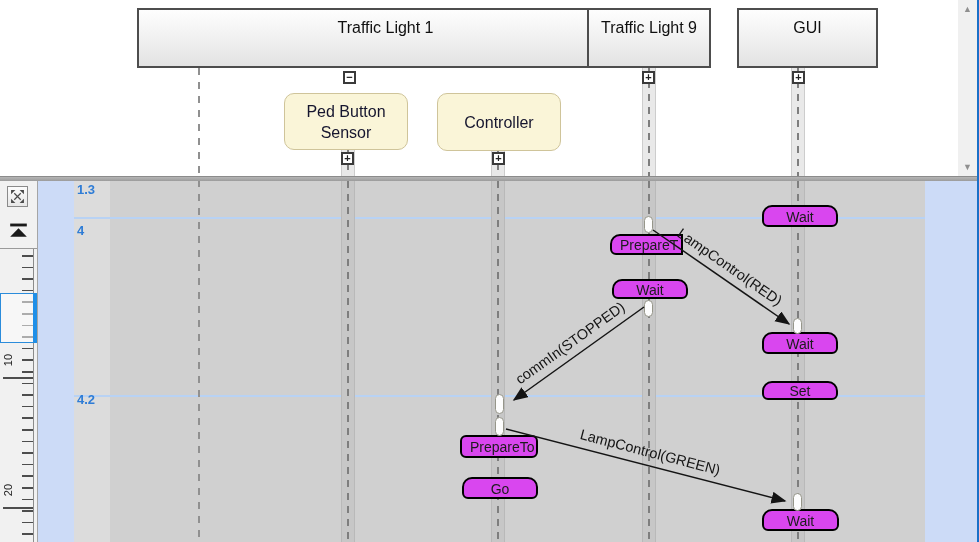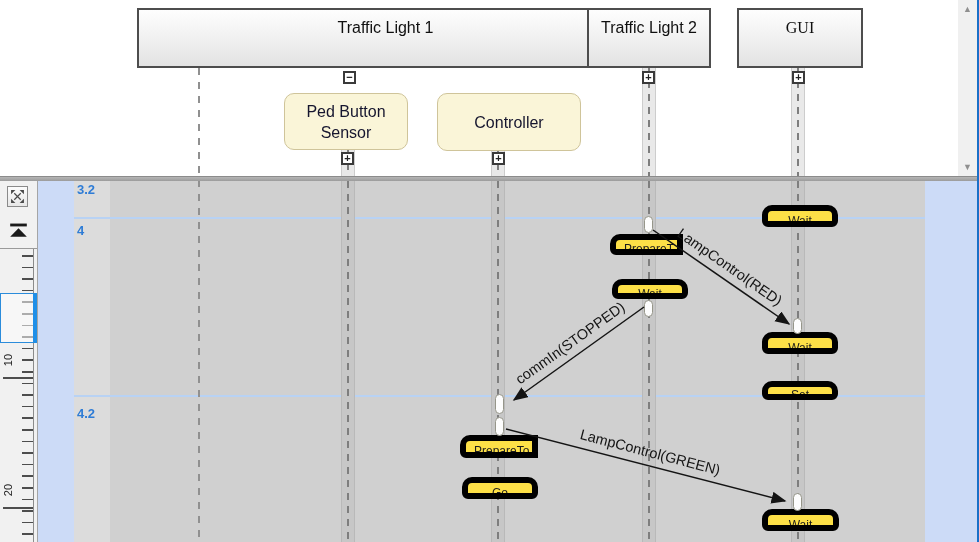--- a/index.html
+++ b/index.html
@@ -36,22 +36,22 @@
   .band .dash { position:absolute; left:5px; top:0; bottom:0; width:2px;
            background:repeating-linear-gradient(180deg,#7e7e7e 0 7px,transparent 7px 13px); }
   .dashline { position:absolute; width:2px;
            background:repeating-linear-gradient(180deg,#909090 0 7px,transparent 7px 14px); z-index:3; }
 
   
   .hline { position:absolute; left:74px; width:851px; height:2px; background:#b8d2f4; z-index:2; }
   .tlabel { position:absolute; left:77px; color:#2e7cd6; font-weight:bold; font-size:13px; z-index:4; }
 
   
-  .flag { position:absolute; background:#fde047; border:6px solid #000000;
-          border-radius:10px 10px 6px 6px; font-size:12px; color:#1c1c1c;
+  .flag { position:absolute; background:#d946ef; border:2px solid #000000;
+          border-radius:10px 10px 6px 6px; font-size:14px; color:#1c1c1c;
           text-align:center; z-index:5; overflow:hidden; white-space:nowrap; }
   .flag.clip { border-radius:10px 0 0 6px; text-align:left; padding-left:8px; }
 
   
   .pill { position:absolute; width:9px; border-radius:5px; background:#fdfdfd;
           border:1px solid #96968a; z-index:6; }
 
   
   .msg-svg { position:absolute; left:0; top:0; z-index:7; pointer-events:none; }
   .msg-svg text { font-family:"Liberation Sans", sans-serif; font-size:14.5px; fill:#141414; }
@@ -82,23 +82,23 @@
 <div class="viewer">
 
   <div class="bg bg-blue-l"></div>
   <div class="bg bg-gutter"></div>
   <div class="bg bg-canvas"></div>
   <div class="bg bg-blue-r"></div>
 
   <div class="hline" style="top:217px"></div>
   <div class="hline" style="top:395px"></div>
 
-  <div class="tlabel" style="top:182px">3.2</div>
+  <div class="tlabel" style="top:182px">1.3</div>
   <div class="tlabel" style="top:223px">4</div>
-  <div class="tlabel" style="top:406px">4.2</div>
+  <div class="tlabel" style="top:392px">4.2</div>
 
   <div class="band band-head" style="left:341px; top:150px; height:26px;">
       <div class="dash"></div>
     </div>
   <div class="band band-head" style="left:491px; top:150px; height:26px;">
       <div class="dash"></div>
     </div>
   <div class="band band-head" style="left:642px; top:68px; height:108px;">
       <div class="dash"></div>
     </div>
@@ -118,45 +118,45 @@
   <div class="band band-canvas" style="left:791px; top:181px; height:361px;">
       <div class="dash"></div>
     </div>
 
   <div class="dashline" style="left:198px; top:68px; height:474px;"></div>
 
   <div class="actor" style="left:137px; width:497px;">
     <span>Traffic Light 1</span>
   </div>
   <div class="actor" style="left:587px; width:124px;">
-    <span>Traffic Light 2</span>
-  </div>
-  <div class="actor" style="left:737px; width:126px;font-family:Liberation Serif, serif;">
+    <span>Traffic Light 9</span>
+  </div>
+  <div class="actor" style="left:737px; width:141px;">
     <span>GUI</span>
   </div>
 
   <div class="pmbtn" style="left:343px; top:71px;">−</div>
   <div class="pmbtn" style="left:642px; top:71px;">+</div>
   <div class="pmbtn" style="left:792px; top:71px;">+</div>
 
   <div class="child-actor" style="left:284px; top:93px; width:124px; height:57px;">
     <span>Ped Button Sensor</span>
   </div>
-  <div class="child-actor" style="left:437px; top:93px; width:144px; height:58px;text-align:right;">
+  <div class="child-actor" style="left:437px; top:93px; width:124px; height:58px;text-align:right;">
     <span>Controller</span>
   </div>
   <div class="pmbtn" style="left:341px; top:152px;">+</div>
   <div class="pmbtn" style="left:492px; top:152px;">+</div>
 
   <div class="flag" style="left:762px; top:205px; width:76px; height:22px; line-height:20px;">Wait</div>
   <div class="flag clip" style="left:610px; top:234px; width:73px; height:21px; line-height:19px;">PrepareT</div>
   <div class="flag" style="left:612px; top:279px; width:76px; height:20px; line-height:18px;">Wait</div>
   <div class="flag" style="left:762px; top:332px; width:76px; height:22px; line-height:20px;">Wait</div>
   <div class="flag" style="left:762px; top:381px; width:76px; height:19px; line-height:17px;">Set</div>
-  <div class="flag clip" style="left:460px; top:435px; width:78px; height:23px; line-height:21px;">PrepareTo</div>
+  <div class="flag clip" style="left:460px; top:435px; width:78px; height:23px; line-height:21px;border-radius:6px;">PrepareTo</div>
   <div class="flag" style="left:462px; top:477px; width:76px; height:22px; line-height:20px;">Go</div>
   <div class="flag" style="left:762px; top:509px; width:77px; height:22px; line-height:20px;">Wait</div>
 
   <div class="pill" style="left:644px; top:216px; height:17px;"></div>
   <div class="pill" style="left:644px; top:300px; height:17px;"></div>
   <div class="pill" style="left:793px; top:318px; height:16px;"></div>
   <div class="pill" style="left:495px; top:394px; height:20px;"></div>
   <div class="pill" style="left:495px; top:417px; height:19px;"></div>
   <div class="pill" style="left:793px; top:493px; height:18px;"></div>
 

